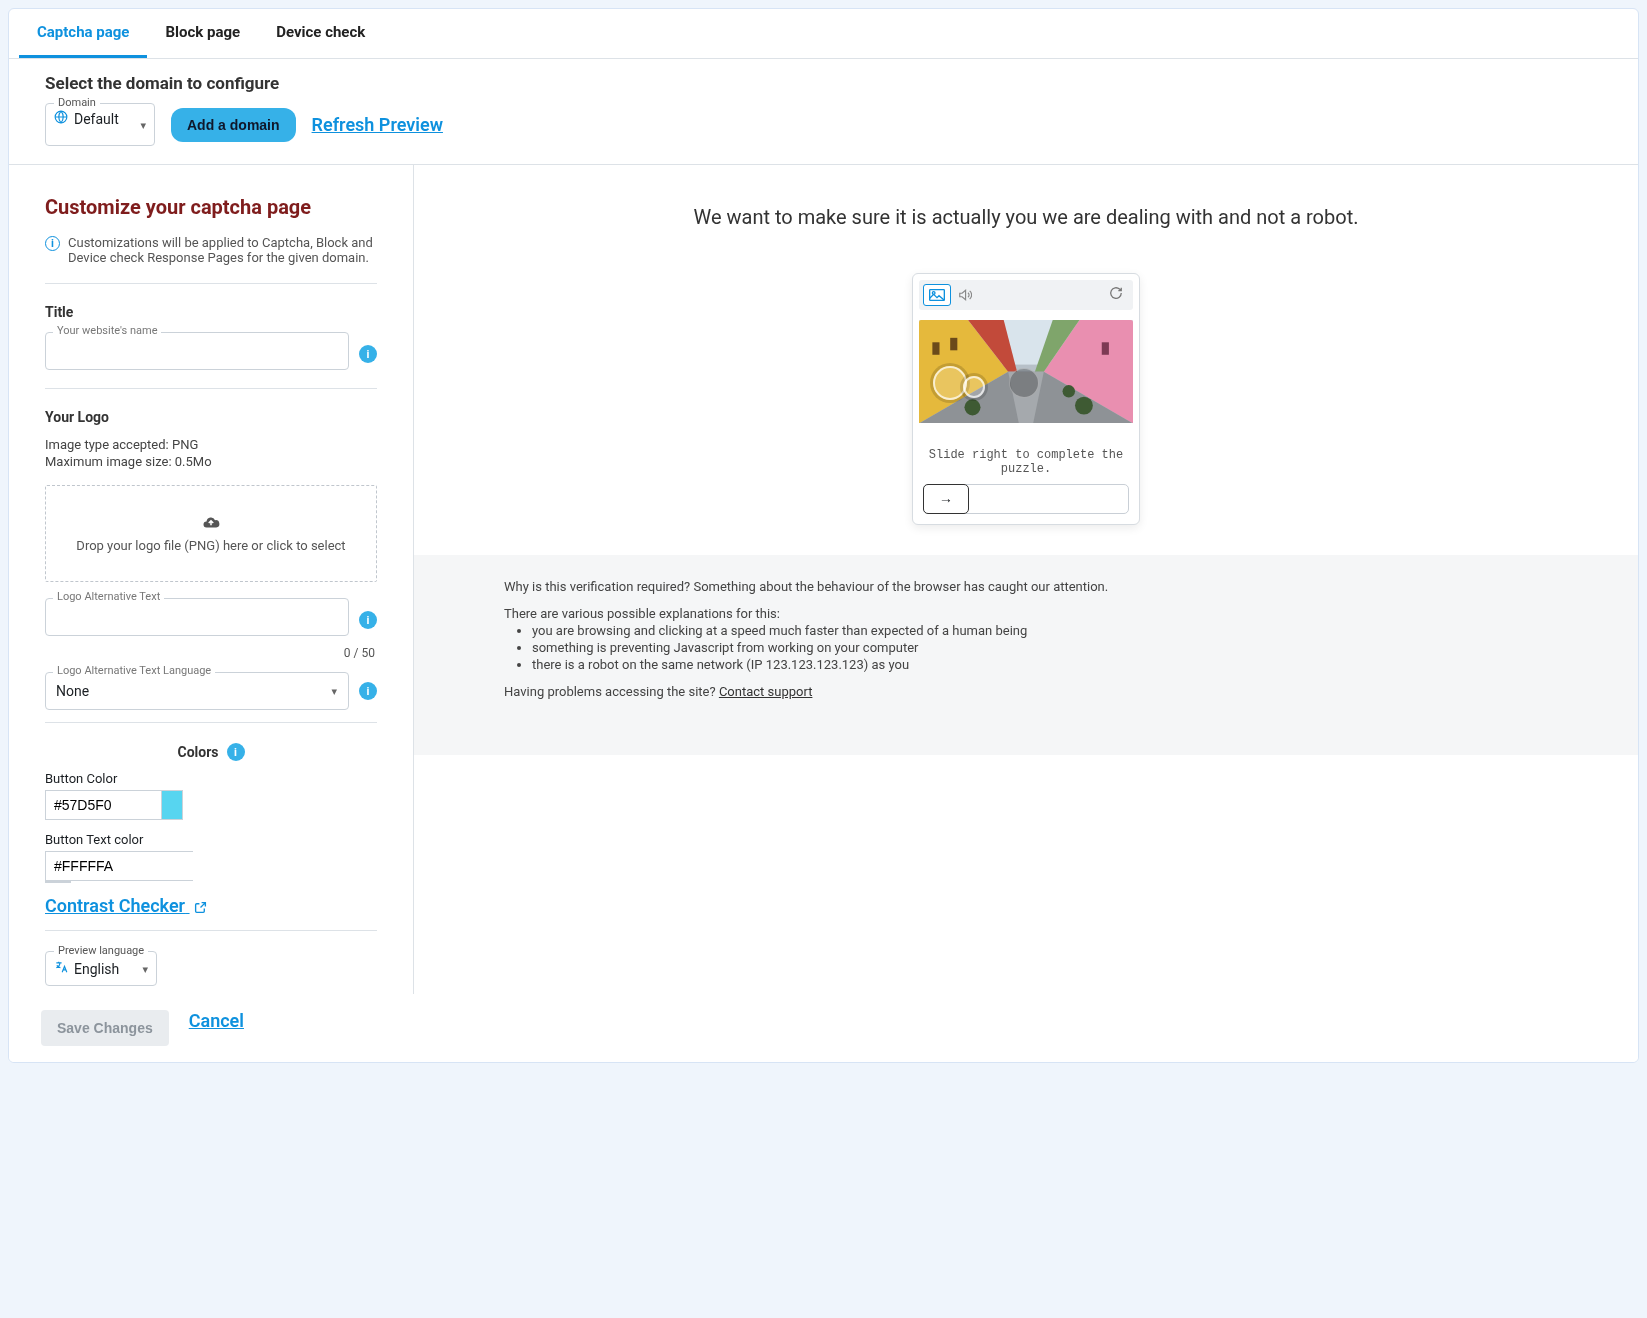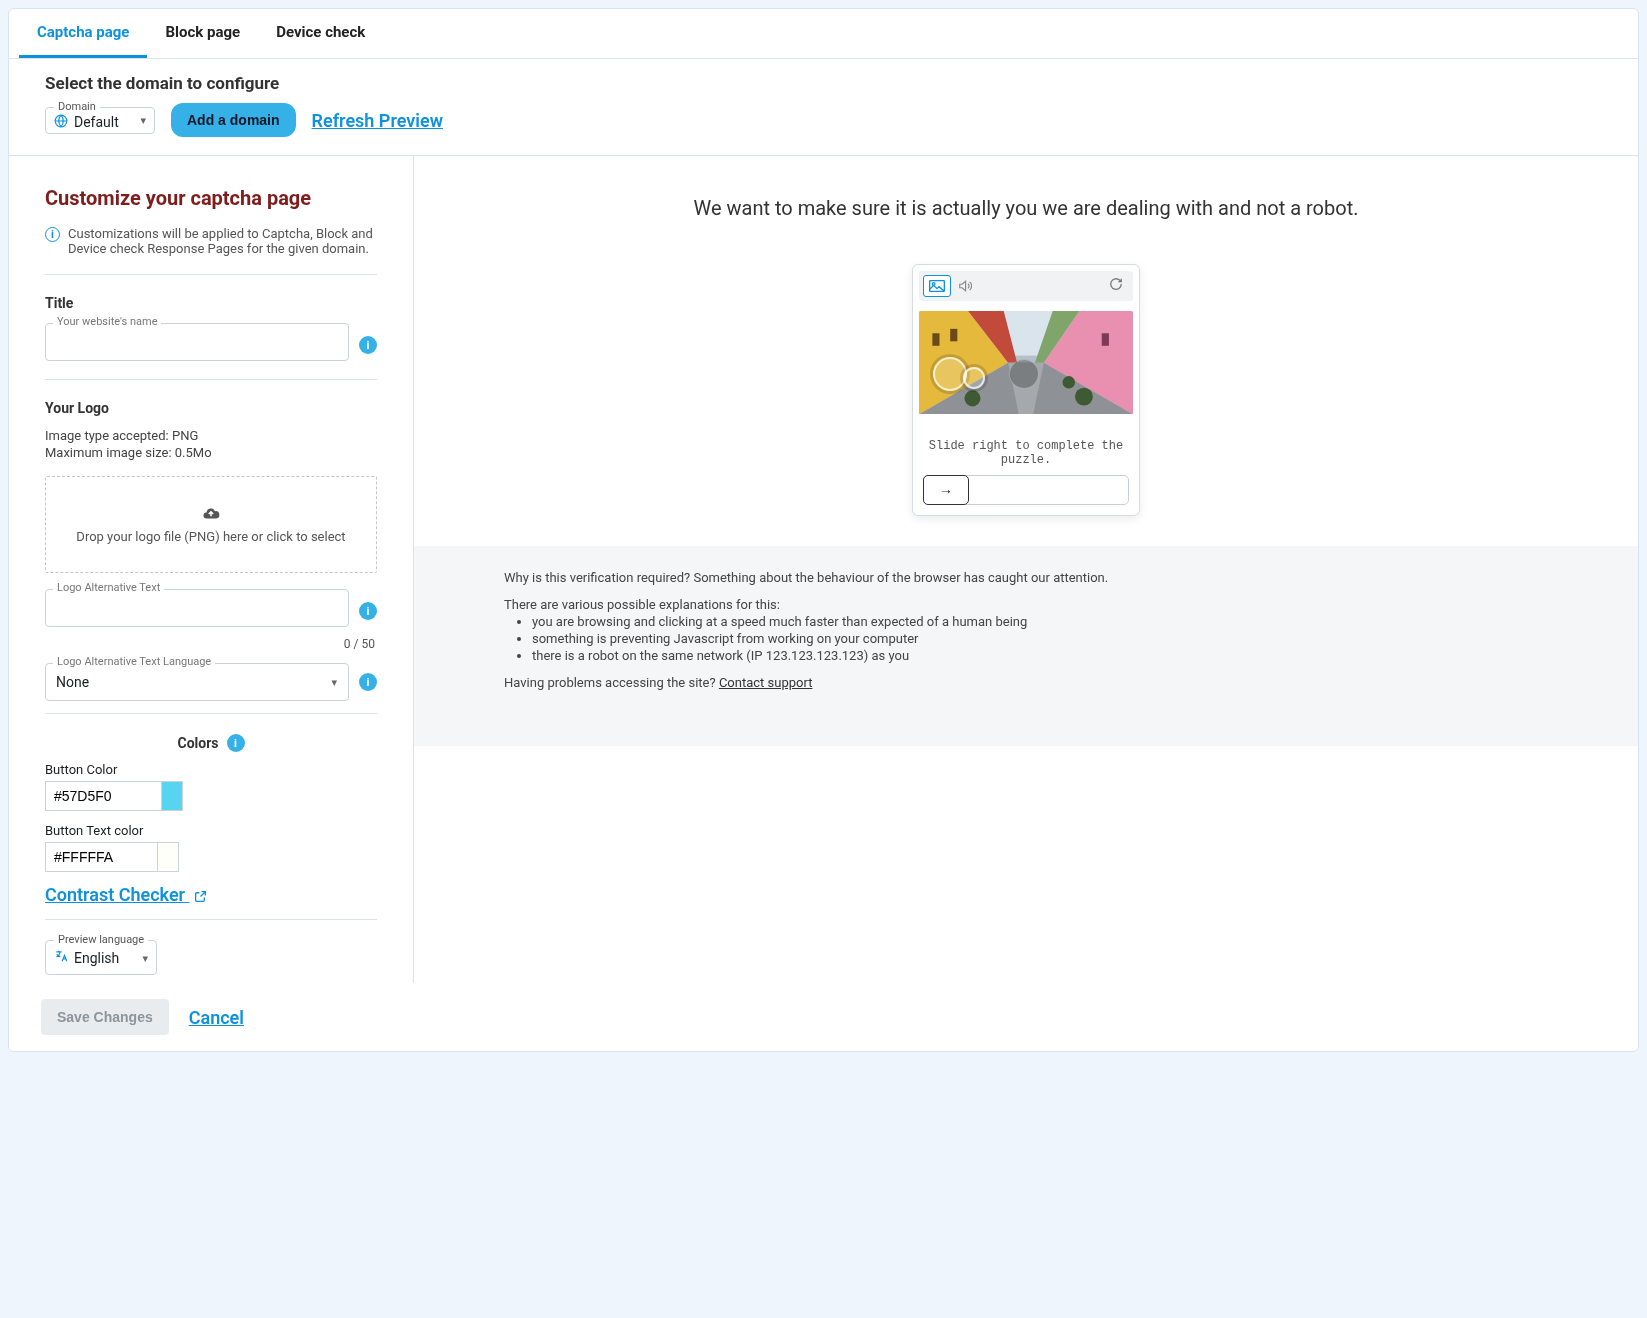--- a/index.html
+++ b/index.html
@@ -52,21 +52,21 @@
     font-weight:700;
     font-size:17px;
     margin-bottom:10px;
     color:#333;
   }
   .domain-controls{display:flex;align-items:center;gap:16px;}
   .field-wrap{
     position:relative;
     border:1px solid #CBD2D9;
     border-radius:4px;
-    padding:6px 28px 2px 8px;
+    padding:6px 28px 18px 8px;
     min-width:110px;
     background:#fff;
     display:flex;align-items:center;gap:6px;
   }
   .field-label{
     position:absolute;
     top:-8px;left:8px;
     background:#fff;
     padding:0 4px;
     font-size:11px;
@@ -125,21 +125,21 @@
   .counter{text-align:right;font-size:12px;color:#555;margin:4px 2px 12px;}
   .select-group{position:relative;}
   .select-input{
     width:100%;border:1px solid #CBD2D9;border-radius:4px;padding:10px 10px;font-size:14px;appearance:none;background:#fff;
   }
   .color-row{display:flex;margin-bottom:12px;}
   .color-row .text-input{border-radius:0;border-right:none;}
   .swatch{width:26px;border:1px solid #CBD2D9;}
   .ext-icon{display:inline-block;vertical-align:-2px;margin-left:4px;}
   .footer-bar{
-    display:flex;align-items:center;gap:20px;
+    display:flex;align-items:flex-start;gap:20px;
     padding:16px 32px;background:#fff;
   }
   .btn-disabled{
     background:#E9ECEF;color:#8C949C;border:none;border-radius:4px;padding:10px 16px;font-weight:600;font-size:14px;
   }
 
   
   .preview-hero{
     padding:40px 40px 28px;text-align:center;font-size:20px;color:#333;
   }
@@ -282,21 +282,21 @@
         <span class="info-dot">i</span>
       </div>
 
       <div style="font-size:13px;margin-bottom:4px;">Button Color</div>
       <div class="color-row" style="width:138px;">
         <input class="text-input" style="padding: 6px 8px;" value="#57D5F0">
         <div class="swatch" id="sw1" style="background: rgb(87, 213, 240);"></div>
       </div>
 
       <div style="font-size:13px;margin-bottom:4px;">Button Text color</div>
-      <div class="color-row" style="width:134px;">
+      <div class="color-row" style="width:148px;flex-direction:column;">
         <input class="text-input" style="padding: 6px 8px;" value="#FFFFFA">
         <div class="swatch" id="sw2" style="background: rgb(255, 255, 250);"></div>
       </div>
 
       <a class="link">
         <span>Contrast Checker</span>
         <span class="ext-icon">
           <svg width="13" height="13" viewBox="0 0 24 24" fill="none" stroke="currentColor" stroke-width="2.5">
               <path d="M14 3h7v7M21 3l-9 9M19 14v5a2 2 0 01-2 2H5a2 2 0 01-2-2V7a2 2 0 012-2h5"></path>
             </svg>

